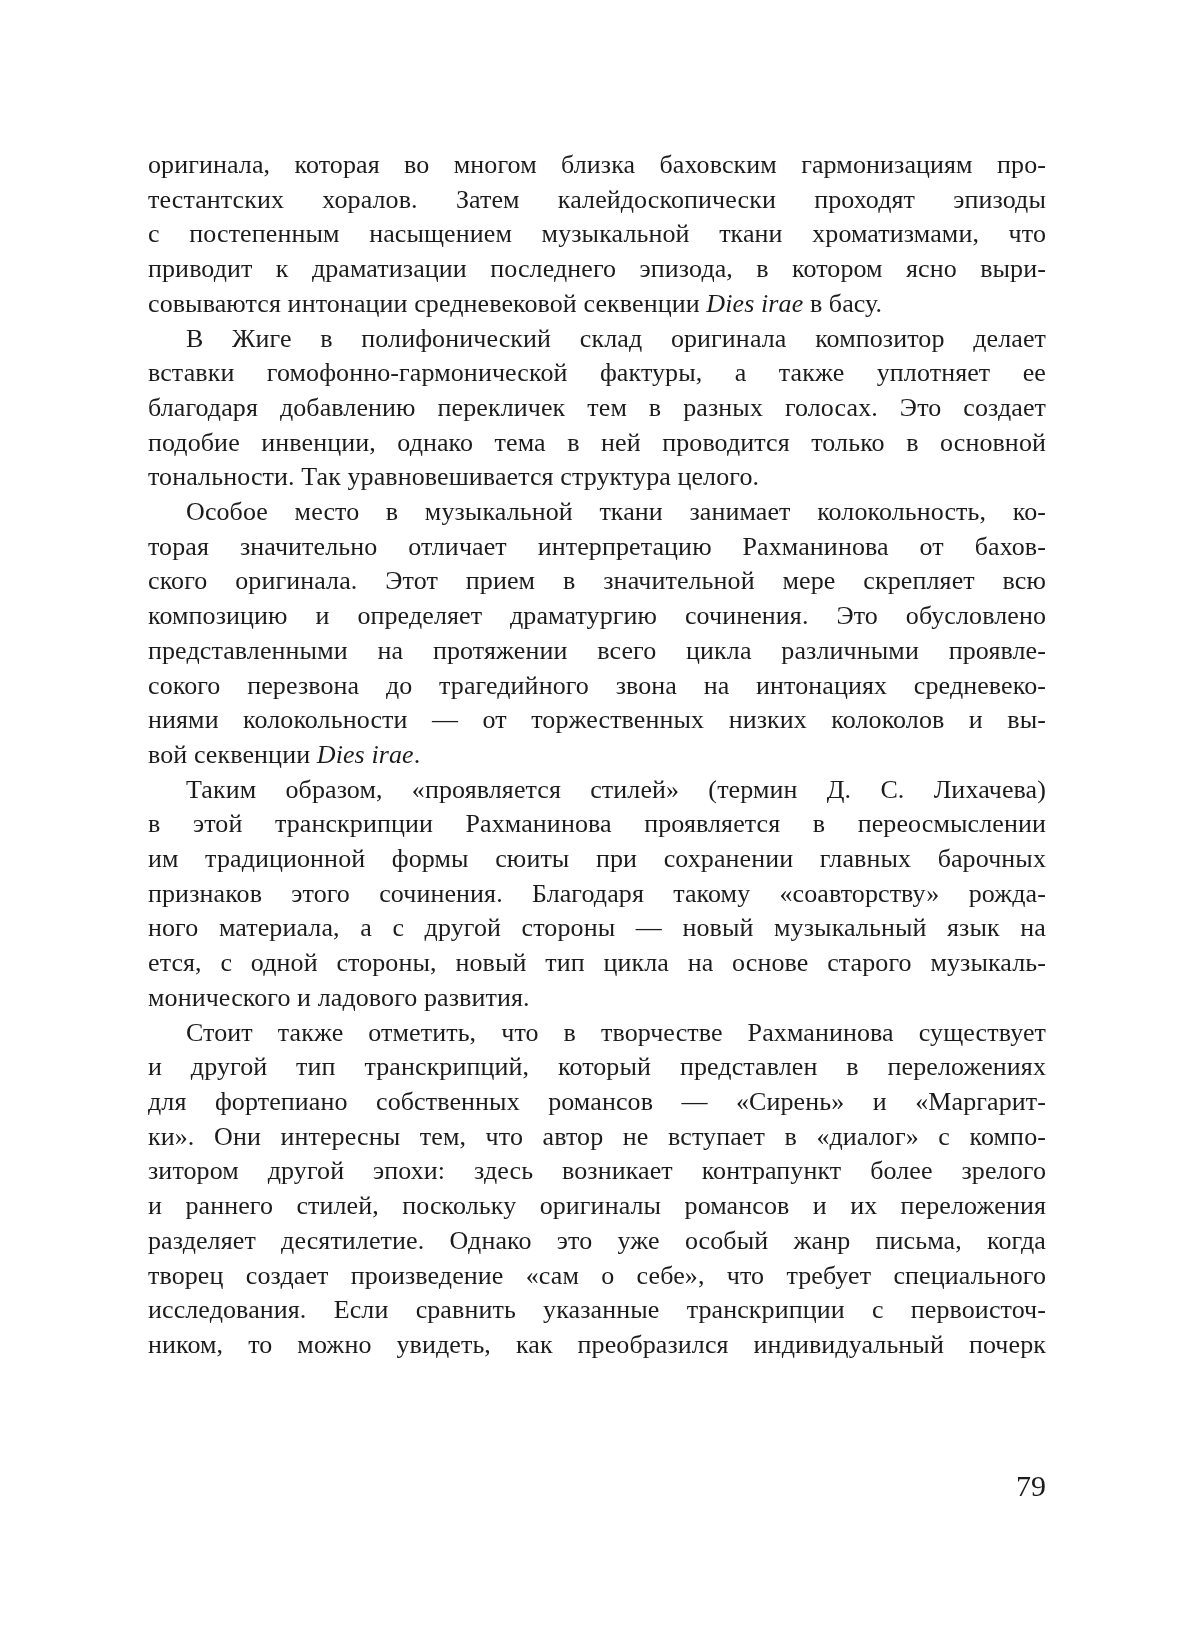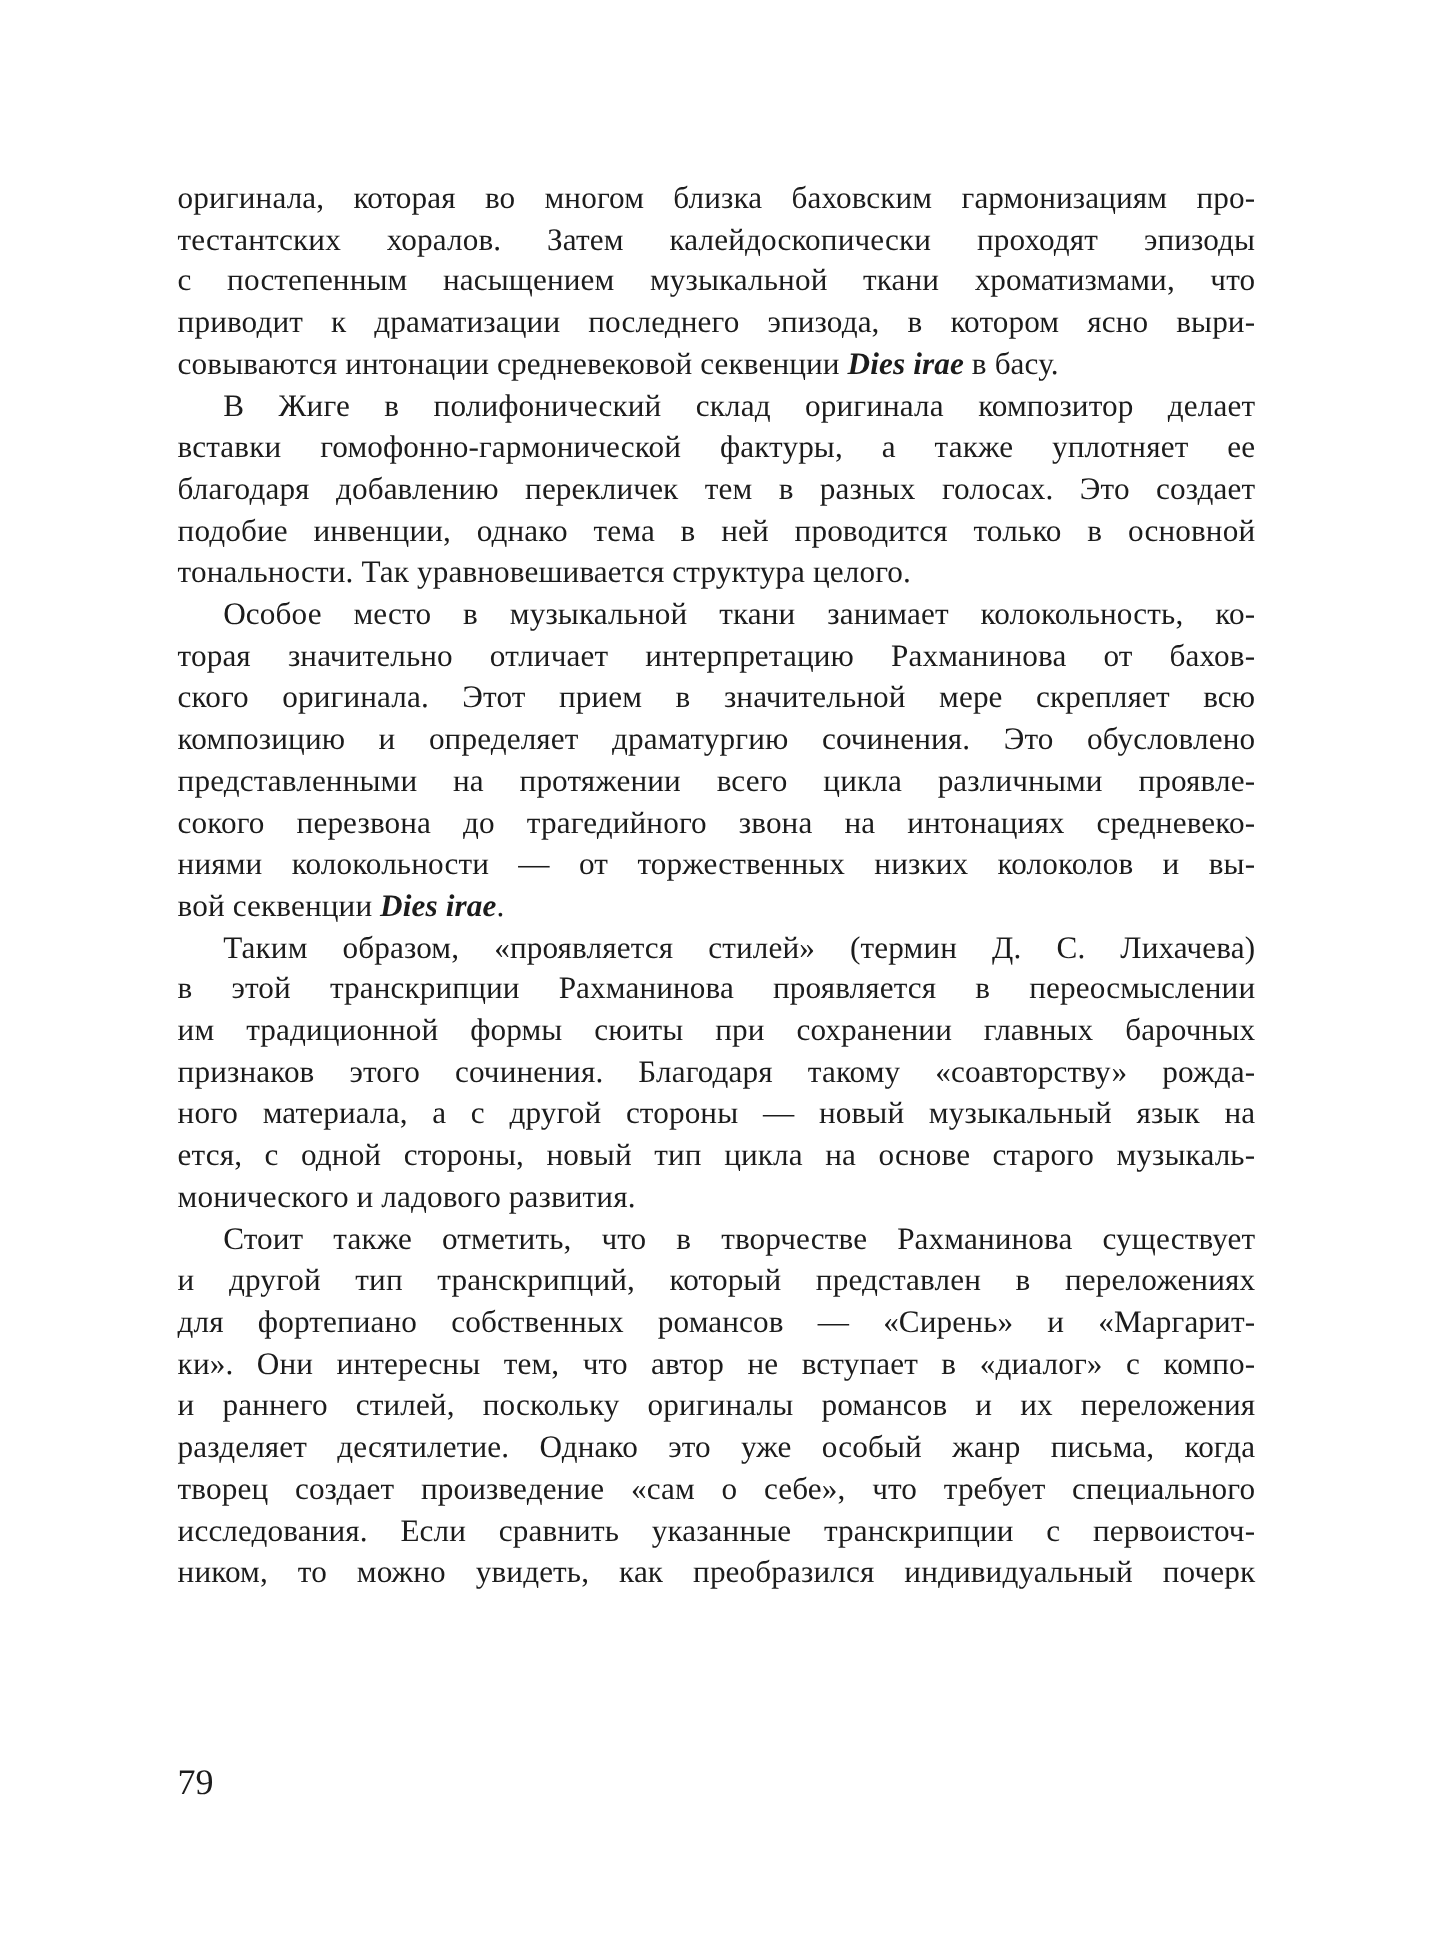--- a/index.html
+++ b/index.html
@@ -38,28 +38,27 @@
   
   .line-end {
     text-align-last: left;
   }
   
   .indent {
     text-indent: 38px;
   }
   .line i {
     font-style: italic;
-    font-weight: bold;
   }
   .page-footer {
     position: absolute;
     left: 148px;
     top: 1468px;
     width: 898px;
-    text-align: left;
+    text-align: right;
   }
   .page-number {
     font-size: 30px;
     line-height: 36px;
     color: #1c1c1c;
   }
 </style>
 </head>
 <body>
 
@@ -101,20 +100,21 @@
       <span class="line">ного материала, а с другой стороны — новый музыкальный язык на</span>
       <span class="line">ется, с одной стороны, новый тип цикла на основе старого музыкаль-</span>
       <span class="line line-end"><span>монического и ладового развития.</span><i></i><span></span></span>
     </p>
 
     <p class="para">
       <span class="line indent">Стоит также отметить, что в творчестве Рахманинова существует</span>
       <span class="line">и другой тип транскрипций, который представлен в переложениях</span>
       <span class="line">для фортепиано собственных романсов — «Сирень» и «Маргарит-</span>
       <span class="line">ки». Они интересны тем, что автор не вступает в «диалог» с компо-</span>
+      <span class="line">зитором другой эпохи: здесь возникает контрапункт более зрелого</span>
       <span class="line">и раннего стилей, поскольку оригиналы романсов и их переложения</span>
       <span class="line">разделяет десятилетие. Однако это уже особый жанр письма, когда</span>
       <span class="line">творец создает произведение «сам о себе», что требует специального</span>
       <span class="line">исследования. Если сравнить указанные транскрипции с первоисточ-</span>
       <span class="line"><span>ником, то можно увидеть, как преобразился индивидуальный почерк</span><i></i><span></span></span>
     </p>
 
   </main>
 
   <footer class="page-footer">

